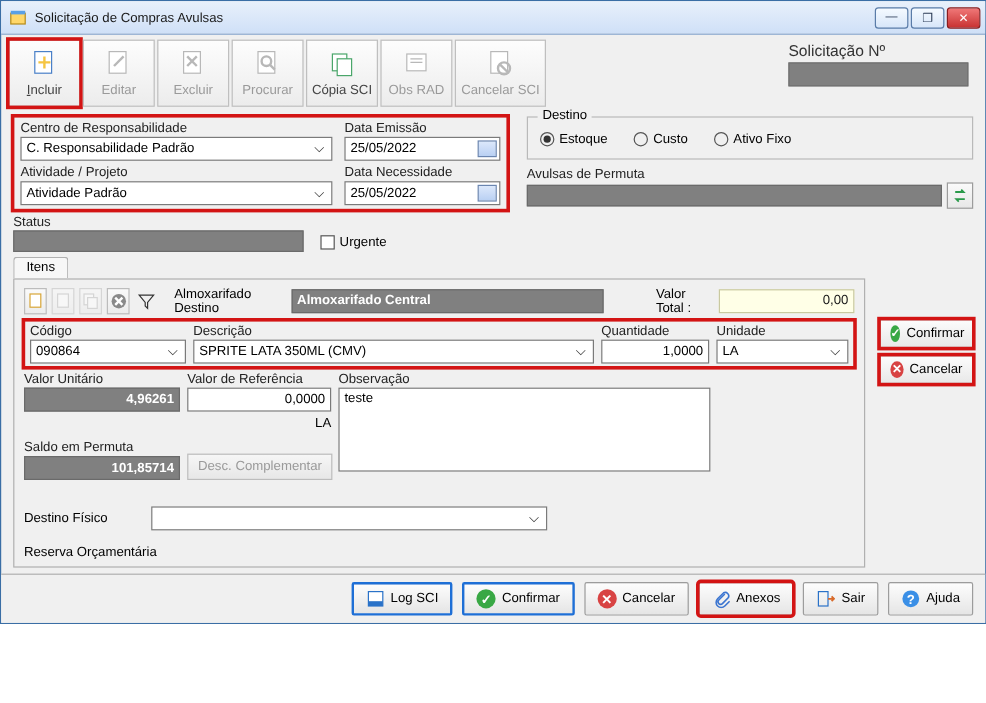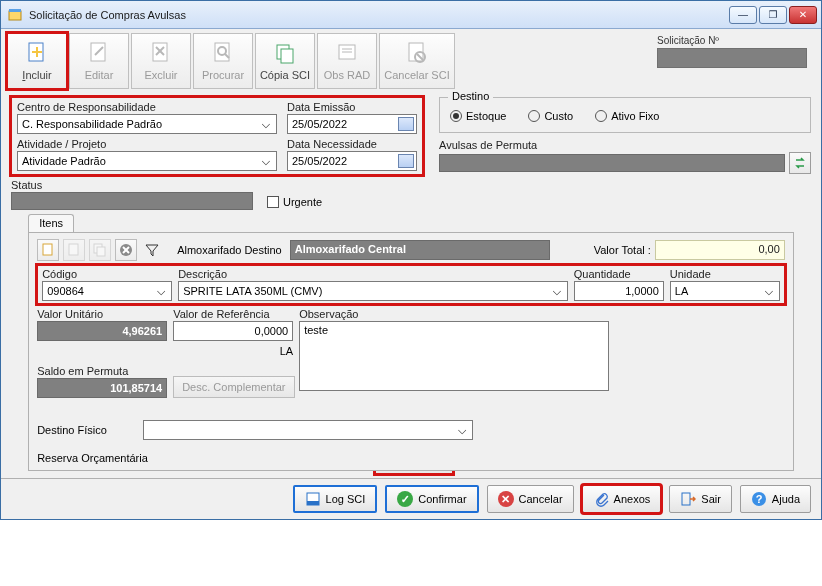--- a/index.html
+++ b/index.html
@@ -11,21 +11,21 @@
   .winbtns { display:flex; gap:2px; margin-right:4px; }
   .winbtn { width:28px; height:18px; border:1px solid #5a7ca8; background:linear-gradient(#f5faff,#d7e6f9); border-radius:3px; display:flex; align-items:center; justify-content:center; font-size:10px; color:#2b3b55;}
   .winbtn.close { background:linear-gradient(#f07878,#c83232); color:#fff; border-color:#8a1e1e;}
   .toolbar { display:flex; padding:4px 6px 2px 6px; gap:2px; align-items:flex-start; }
   .tbtn { width:60px; height:56px; border:1px solid #bfbfbf; background:linear-gradient(#fdfdfd,#ececec); display:flex; flex-direction:column; align-items:center; justify-content:center; gap:2px; color:#444;}
   .tbtn.disabled { color:#9a9a9a; }
   .tbtn .ic { width:22px; height:26px; }
   .tbtn span.lbl { font-size:11px; }
   .hl-red { outline:3px solid #d31414; outline-offset:-1px; }
   .sol-block { margin-left:auto; padding:2px 8px 0 0; }
-  .sol-block .lbl { font-size:10px; color:#333; }
+  .sol-block .lbl { font-size:13px; color:#333; }
   .sol-block .val { width:150px; height:20px; background:#808080; border:1px solid #707070; margin-top:2px;}
   .body { flex:1; padding:6px 10px 4px 10px; display:flex; flex-direction:column; gap:4px; overflow:hidden;}
   .row { display:flex; gap:8px; }
   .groupbox { position:relative; border:1px solid #b9b9b9; padding:10px 8px 6px 8px; background:#f0f0f0;}
   .groupbox > .legend { position:absolute; top:-8px; left:8px; background:#f0f0f0; padding:0 4px; }
   .fld { display:flex; flex-direction:column; gap:1px;}
   .fld label { color:#222; }
   .combo, .tinput { height:20px; border:1px solid #7a7a7a; background:#fff; display:flex; align-items:center; padding:0 2px 0 4px; }
   .combo .arrow { margin-left:auto; width:16px; text-align:center; color:#333; }
   .dateinp { height:20px; border:1px solid #7a7a7a; background:#fff; display:flex; align-items:center; padding:0 2px 0 4px;}
@@ -49,21 +49,21 @@
   .vt-lbl { margin-left:40px; }
   .vt-val { width:130px; height:20px; border:1px solid #c9c9a0; background:#ffffe7; text-align:right; padding:2px 4px; color:#1a1a1a; margin-left:auto;}
   .itemrow { display:flex; gap:6px; }
   .numfld { height:20px; border:1px solid #7a7a7a; background:#fff; text-align:right; padding:0 4px; display:flex; align-items:center; justify-content:flex-end;}
   .numfld.gray { background:#808080; color:#fff; font-weight:bold; border-color:#6a6a6a;}
   .txtarea { border:1px solid #7a7a7a; background:#fff; padding:2px 4px; }
   .side-outer { display:flex; flex-direction:column; gap:6px; margin-left:6px; }
   .actbtn { height:24px; border:1px solid #a7a7a7; background:linear-gradient(#fcfcfc,#e8e8e8); display:flex; align-items:center; padding:0 8px; gap:5px; }
   .actbtn .circ { width:14px; height:14px; border-radius:50%; display:flex; align-items:center; justify-content:center; color:#fff; font-size:10px; font-weight:bold;}
   .circ.green{background:#39a845;} .circ.red{background:#d84343;}
-  .dswrap{display:flex;gap:6px;align-items:center;flex-direction:column;}
+  .dswrap{display:flex;gap:6px;align-items:flex-start;}
   .btm { border-top:1px solid #b0b0b0; padding:6px 10px; display:flex; gap:8px; justify-content:flex-end; background:#f0f0f0;}
   .bbtn { height:28px; border:1px solid #9c9c9c; background:linear-gradient(#fdfdfd,#e5e5e5); display:flex; align-items:center; padding:0 10px; gap:5px; border-radius:2px;}
   .bbtn .circ{width:16px;height:16px;}
   .bbtn.blue-border{border:2px solid #1e6fd6;}
   .descbtn { height:22px; border:1px solid #bcbcbc; background:linear-gradient(#f6f6f6,#e7e7e7); color:#9a9a9a; padding:0 8px; display:flex; align-items:center;}
   svg{display:block;}
   .u { text-decoration: underline; text-underline-offset: 1px; }
 </style>
 </head>
 <body>

